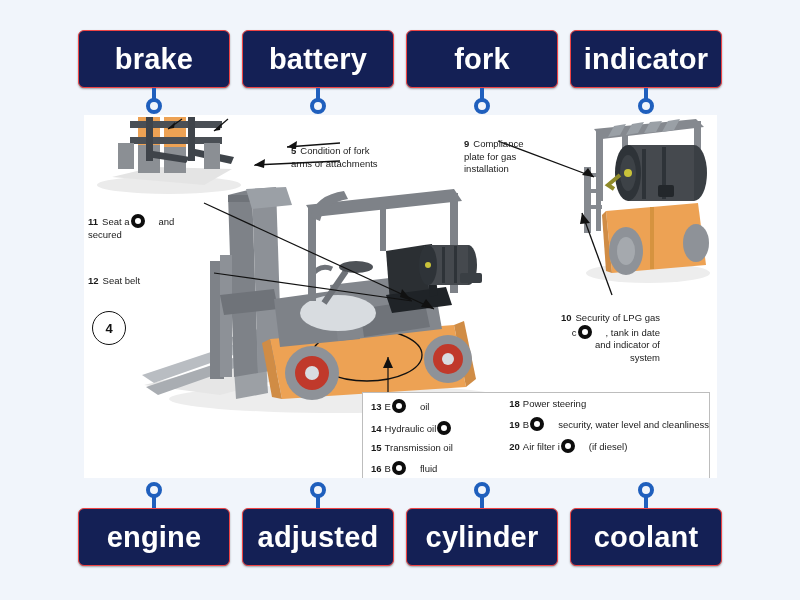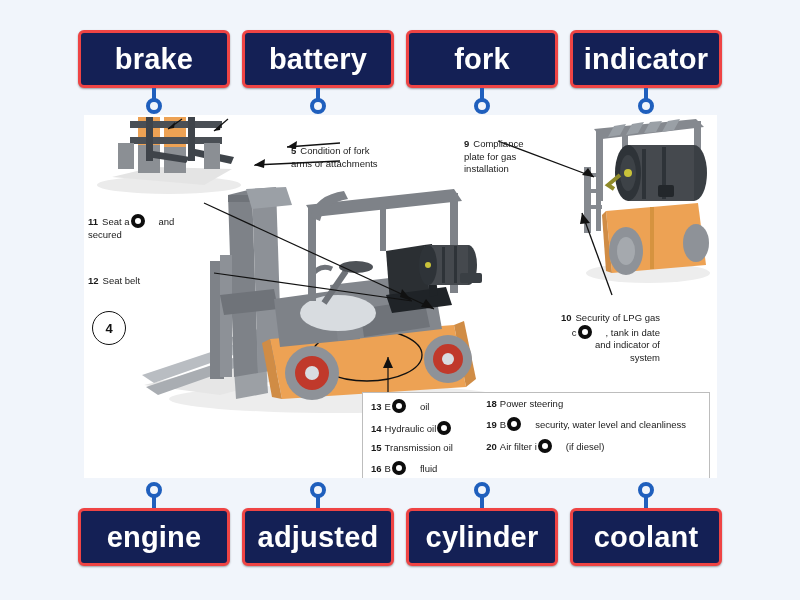--- a/index.html
+++ b/index.html
@@ -25,21 +25,21 @@
     justify-content: center;
     gap: 12px;
   }
   .label-row.top    { top: 30px; }
   .label-row.bottom { top: 508px; }
 
   .word-chip {
     width: 152px;
     height: 58px;
     background: #142055;
-    border: 3px solid #ef4444;
+    border: 1px solid #ef4444;
     border-radius: 6px;
     box-shadow: 0 1px 2px rgba(0,0,0,.35);
     display: flex;
     align-items: center;
     justify-content: center;
     color: #ffffff;
     font-size: 29px;
     font-weight: bold;
     letter-spacing: .2px;
     box-sizing: border-box;
@@ -145,21 +145,21 @@
   }
 
   
   #checklist {
     position: absolute;
     left: 278px;
     top: 277px;
     width: 348px;
     border: 1px solid #bdbdbd;
     background: #fff;
-    padding: 6px 23px 7px 8px;
+    padding: 6px 0 7px 8px;
     box-sizing: border-box;
     display: flex;
     gap: 25px;
   }
   #checklist .col { flex: 1; }
   #checklist .row {
     font-size: 9.5px;
     color: #1a1a1a;
     line-height: 1.1;
     margin-bottom: 8px;

